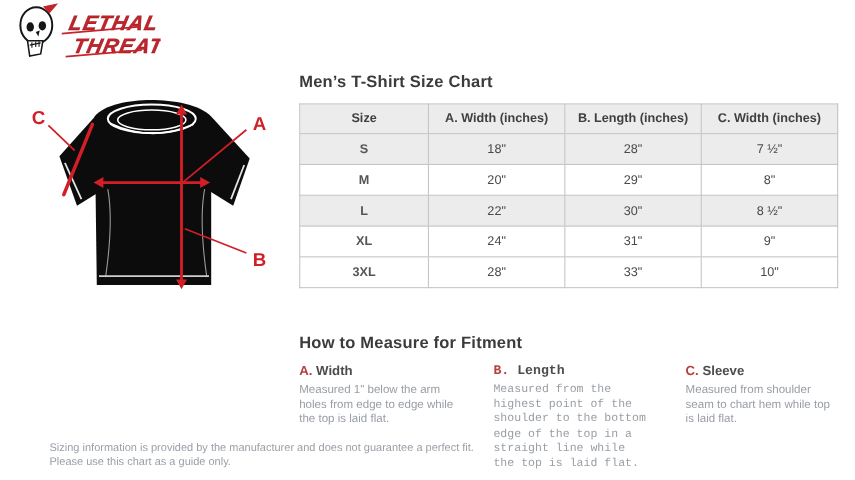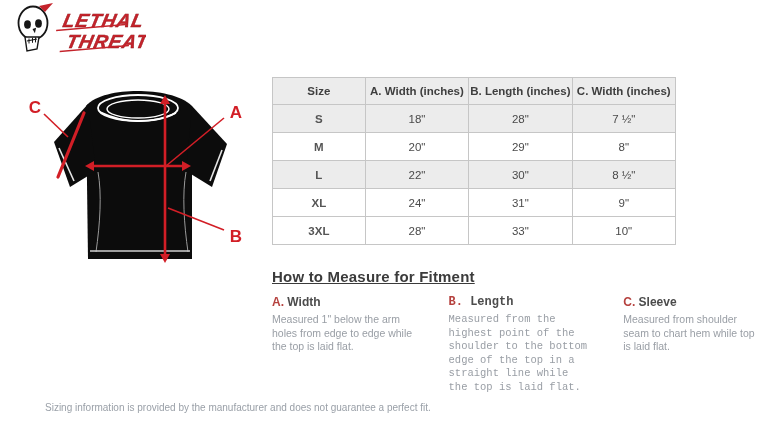--- a/index.html
+++ b/index.html
@@ -16,21 +16,21 @@
 
   .right-col { position: absolute; left: 272px; top: 66px; width: 492px; }
   .section-title {
     font-size: 15px;
     font-weight: bold;
     color: #3b3b3b;
     letter-spacing: 0.2px;
   }
   table.size-chart {
     border-collapse: collapse;
-    width: 404px;
+    width: 490px;
     margin-top: 11px;
     font-size: 11.5px;
     color: #4a4a4a;
     border: 1px solid #999999;
   }
   table.size-chart th, table.size-chart td {
     border: 1px solid #c6c6c6;
     text-align: center;
     vertical-align: middle;
   }
@@ -39,21 +39,21 @@
     background: #ececec;
     font-weight: bold;
     color: #3f3f3f;
   }
   table.size-chart td { height: 28px; font-weight: bold; color: #555; }
   table.size-chart td.val { font-weight: normal; color: #4a4a4a; }
   table.size-chart tr.alt td { background: #ececec; }
   col.c-size { width: 117px; }
   col.c-meas { width: 124px; }
 
-  .measure-title { margin-top: 23px; text-decoration: underline; }
+  .measure-title { margin-top: 41px; }
   .measure-cols { display: flex; margin-top: 10px; gap: 20px; }
   .measure-col { }
   .mc-a { width: 170px; padding-right: 14px; }
   .mc-b { width: 168px; padding-right: 14px; font-family: Liberation Mono, monospace; }
   .mc-c { width: 154px; }
   .measure-head { font-size: 12px; font-weight: bold; color: #4c4c4c; }
   .measure-head .letter { color: #b5413e; }
   .measure-body {
     margin-top: 4px;
     font-size: 10.5px;
@@ -132,20 +132,21 @@
       <line x1="214" y1="148" x2="158" y2="126" stroke-width="1.6"></line>
     </g>
 
     <text x="25" y="31" text-anchor="middle" font-size="17" font-weight="bold" fill="#d21e26">C</text>
     <text x="226" y="36" text-anchor="middle" font-size="17" font-weight="bold" fill="#d21e26">A</text>
     <text x="226" y="160" text-anchor="middle" font-size="17" font-weight="bold" fill="#d21e26">B</text>
   </svg>
 </div>
 
 <div class="right-col">
+  <div class="section-title">Men’s T-Shirt Size Chart</div>
 
   <table class="size-chart">
     <colgroup>
         <col class="c-size">
         <col class="c-meas">
         <col class="c-meas">
         <col class="c-meas">
       </colgroup>
     <thead>
       <tr>
@@ -211,13 +212,14 @@
         <span class="letter">C.</span>
         <span>Sleeve</span>
       </div>
       <div class="measure-body">Measured from shoulder seam to chart hem while top is laid flat.</div>
     </div>
   </div>
 </div>
 
 <div class="footer">
   <div>Sizing information is provided by the manufacturer and does not guarantee a perfect fit.</div>
+  <div>Please use this chart as a guide only.</div>
 </div>
 
 </body></html>

